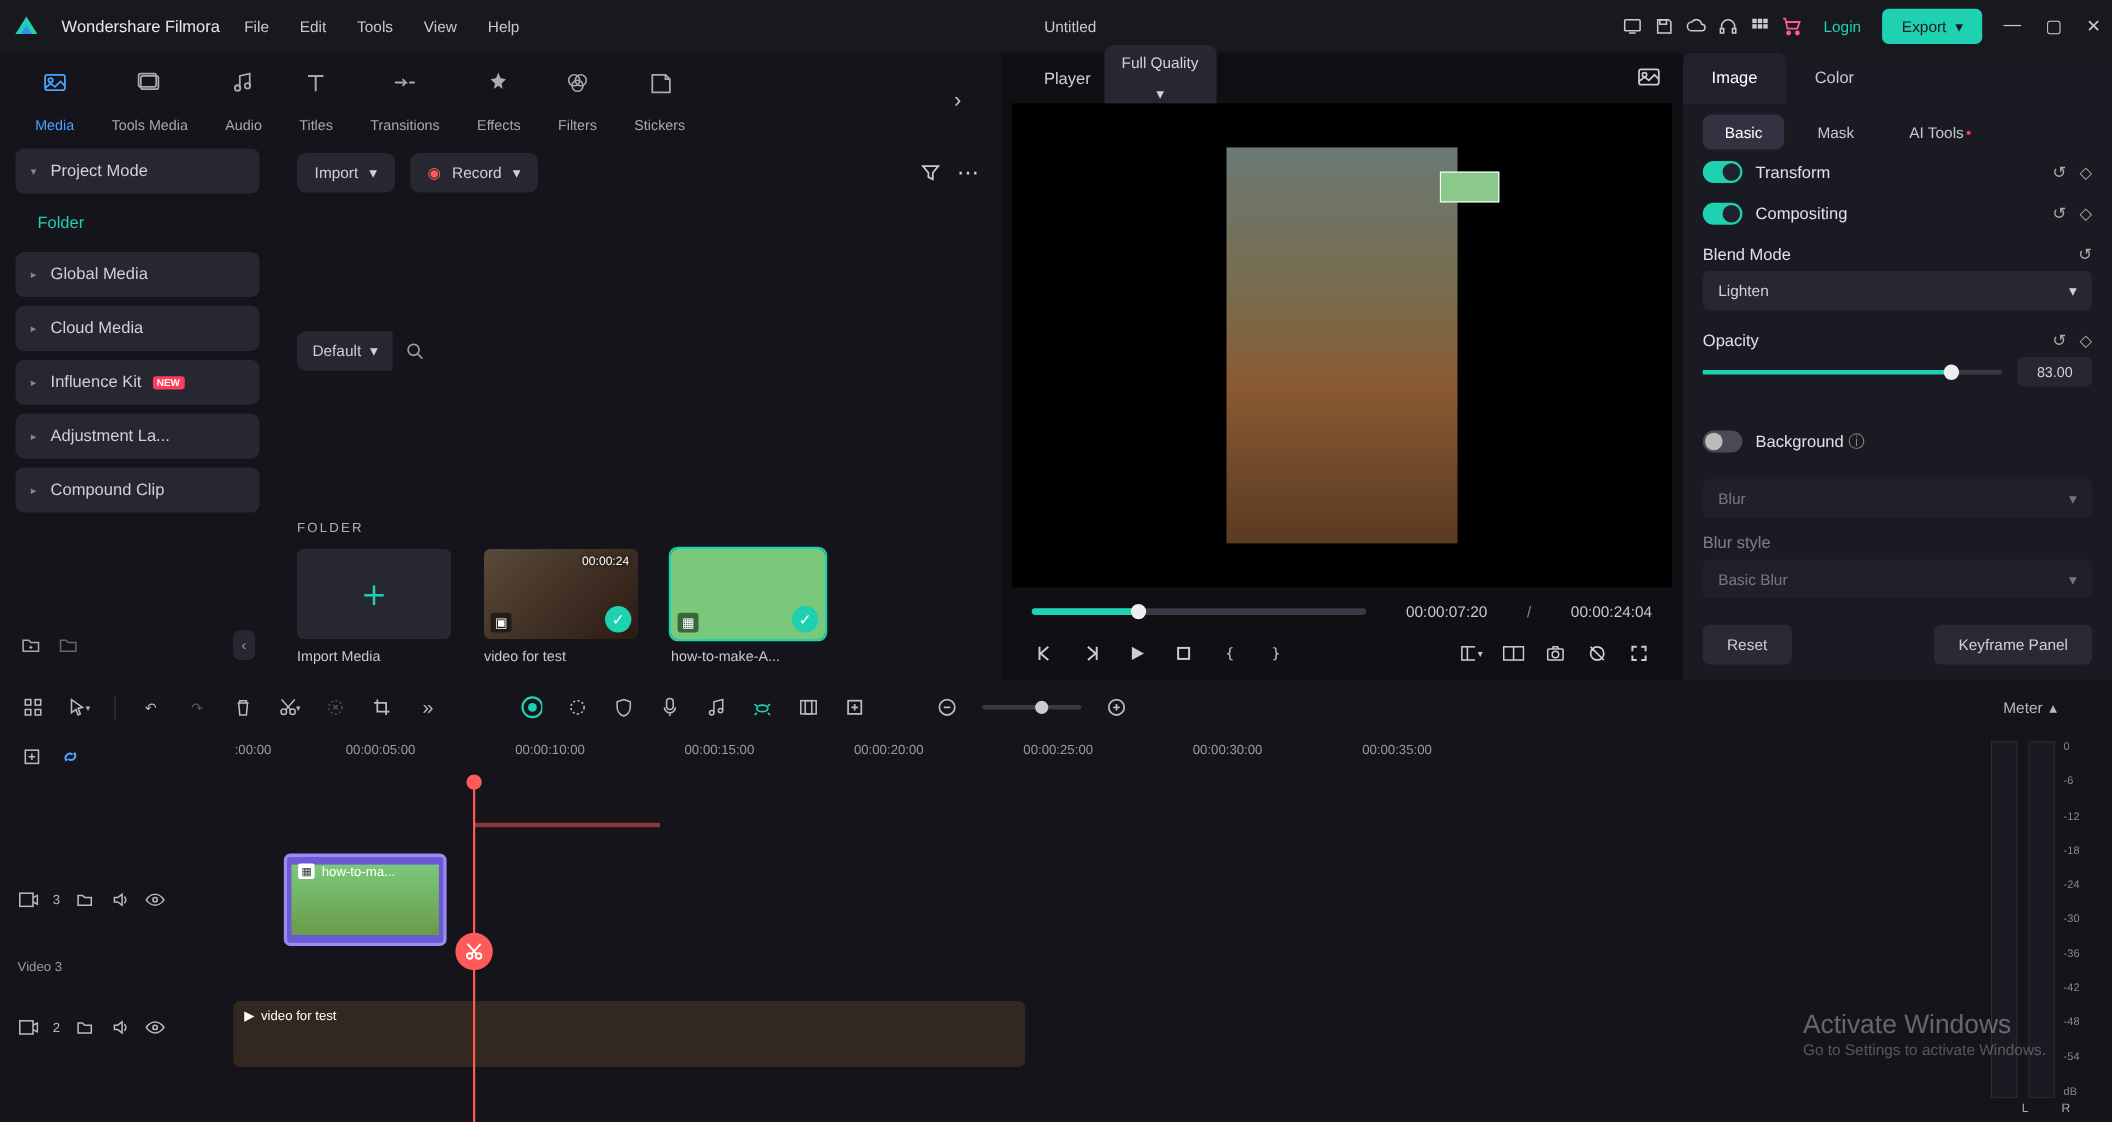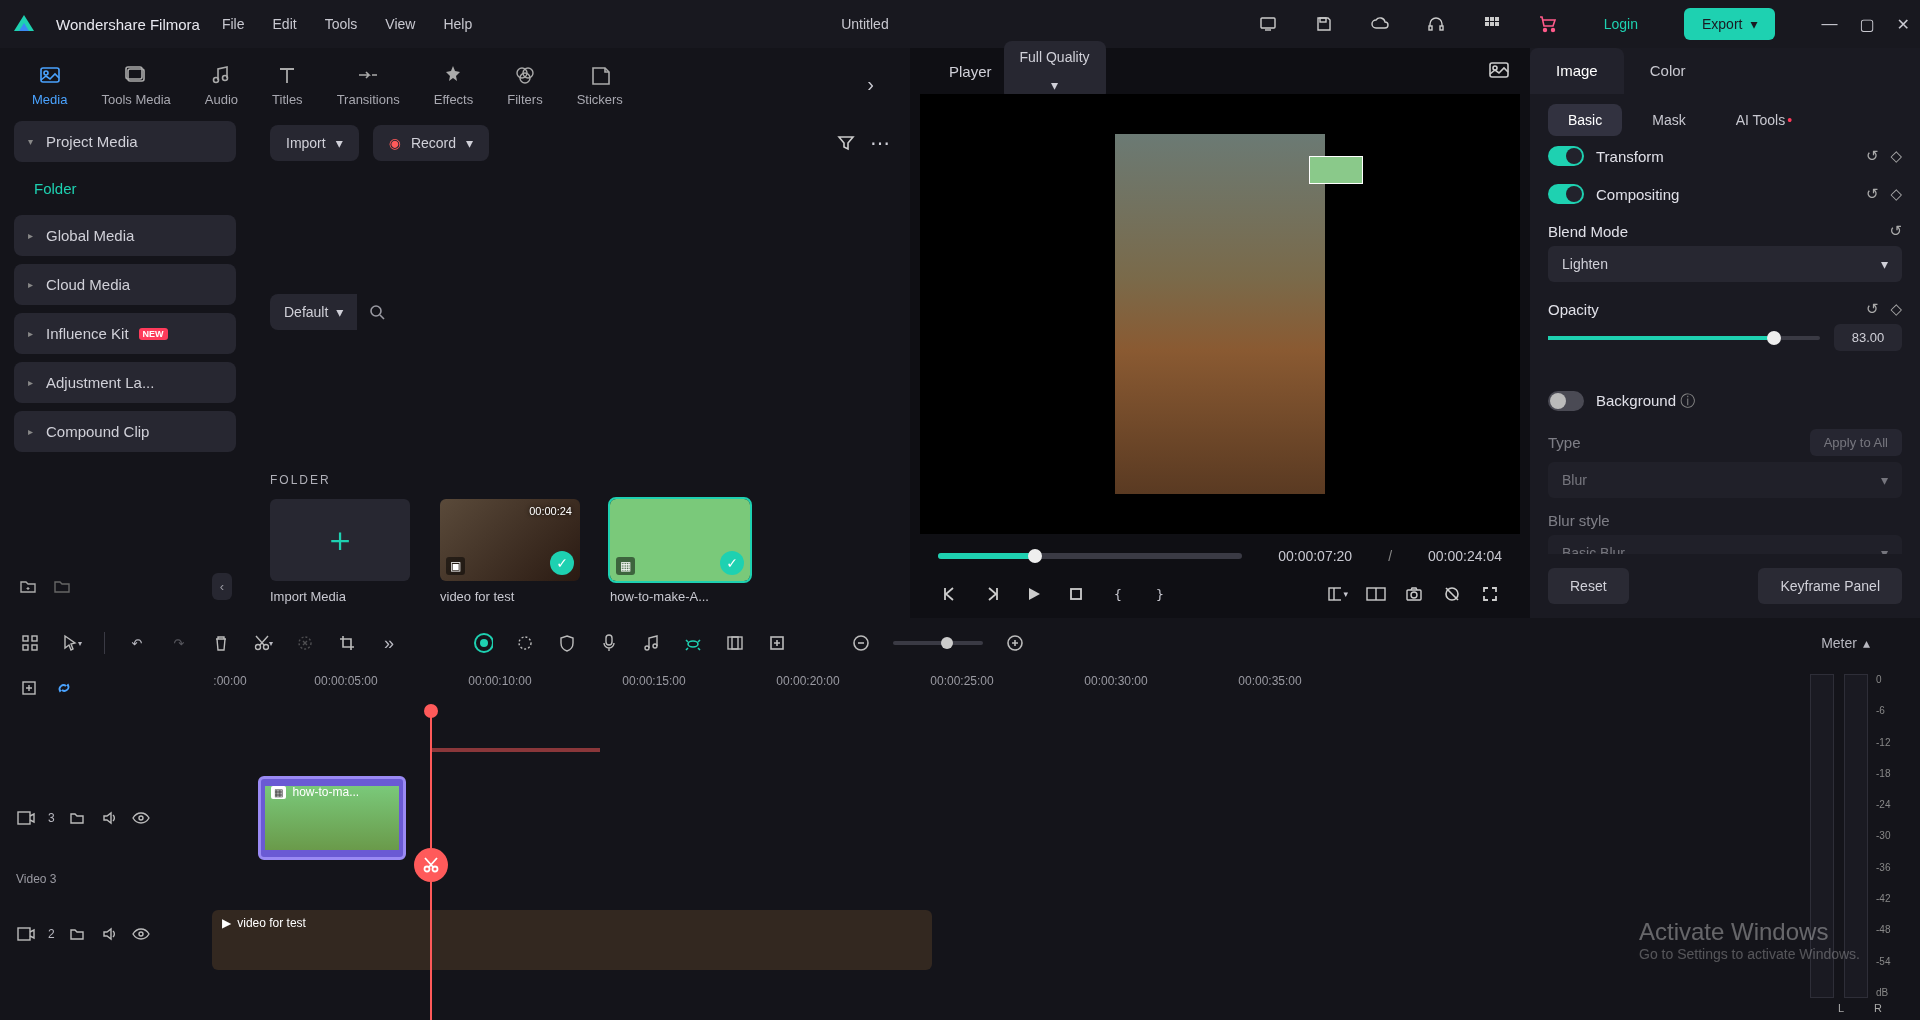--- a/index.html
+++ b/index.html
@@ -3,29 +3,29 @@
 <meta charset="utf-8">
 <style>
 * { margin:0; padding:0; box-sizing:border-box; font-family:-apple-system,Segoe UI,Arial,sans-serif; user-select:none; }
 body { background:#0f0f14; color:#d0d0d8; font-size:13px; width:1920px; height:1020px; overflow:hidden; }
 .titlebar { height:48px; background:#18181f; display:flex; align-items:center; padding:0 10px; gap:18px; }
 .logo { width:28px; height:28px; display:flex; align-items:center; justify-content:center; }
 .appname { color:#e8e8ef; font-size:15px; margin-right:4px; }
 .menubar { display:flex; gap:28px; color:#c8c8d0; font-size:14px; }
 .menubar span { cursor:pointer; }
 .titlecenter { flex:1; text-align:center; color:#c8c8d0; font-size:14px; }
-.titleright { display:flex; align-items:center; gap:36px; color:#c8c8d0; }
+.titleright { display:flex; align-items:center; gap:9px; color:#c8c8d0; }
 .login-btn { color:#1ed1b1; font-size:14px; padding:6px 10px; }
 .export-btn { background:#1ed1b1; color:#1a1a22; padding:8px 18px; border-radius:6px; font-size:14px; display:flex; align-items:center; gap:8px; }
 .winctl { display:flex; gap:22px; margin-left:10px; color:#c8c8d0; font-size:16px; }
 
 .main { display:flex; height:570px; }
 .panel-left { width:910px; background:#14141a; display:flex; flex-direction:column; }
 .mediatabs { display:flex; gap:30px; padding:10px 30px 0 30px; align-items:center; }
-.mtab { display:flex; flex-direction:column; align-items:center; gap:4px; color:#a8a8b0; font-size:13px; cursor:pointer; padding:4px 2px; }
+.mtab { display:flex; flex-direction:column; align-items:center; gap:18px; color:#a8a8b0; font-size:13px; cursor:pointer; padding:4px 2px; }
 .mtab.active { color:#4aa3ff; }
 .mtab .micon { width:26px; height:26px; display:flex; align-items:center; justify-content:center; }
 .chev-right { color:#c8c8d0; font-size:20px; margin-left:auto; margin-right:6px;}
 
 .leftbody { flex:1; display:flex; }
 .sidebar { width:250px; padding:10px 14px; display:flex; flex-direction:column; gap:8px; }
 .side-item { background:#272731; padding:12px 14px; border-radius:8px; font-size:15px; color:#d0d0d8; display:flex; align-items:center; gap:8px; cursor:pointer;}
 .side-item.open { background:#272731; }
 .side-item .tri { font-size:10px; color:#888; width:10px;}
 .side-sub { padding:10px 20px; color:#1ed1b1; font-size:15px; }
@@ -286,21 +286,21 @@
           </span>
           <span>Stickers</span>
         </div>
       <span class="chev-right">›</span>
     </div>
 
     <div class="leftbody">
       <div class="sidebar">
         <div class="side-item open">
             <span class="tri">▾</span>
-            <span>Project Media</span>
+            <span>Project Mode</span>
           </div>
         <div class="side-sub">Folder</div>
         <div class="side-item">
             <span class="tri">▸</span>
             <span>Global Media</span>
           </div>
         <div class="side-item">
             <span class="tri">▸</span>
             <span>Cloud Media</span>
           </div>
@@ -525,24 +525,20 @@
             </div>
           <div class="val-box">83.00</div>
         </div>
       </div>
       <div class="sep"></div>
       <div class="row">
         <div class="toggle off"></div>
         <span class="lbl"><span>Background</span> <span style="color:#888">ⓘ</span></span>
       </div>
       <div class="dimmed">
-        <div class="row">
-            <span class="lbl">Type</span>
-            <span class="apply-chip">Apply to All</span>
-          </div>
         <div class="select-box">
             <span>Blur</span>
             <span>▾</span>
           </div>
         <div style="height:14px"></div>
         <div class="row">
             <span class="lbl">Blur style</span>
           </div>
         <div class="select-box">
             <span>Basic Blur</span>

